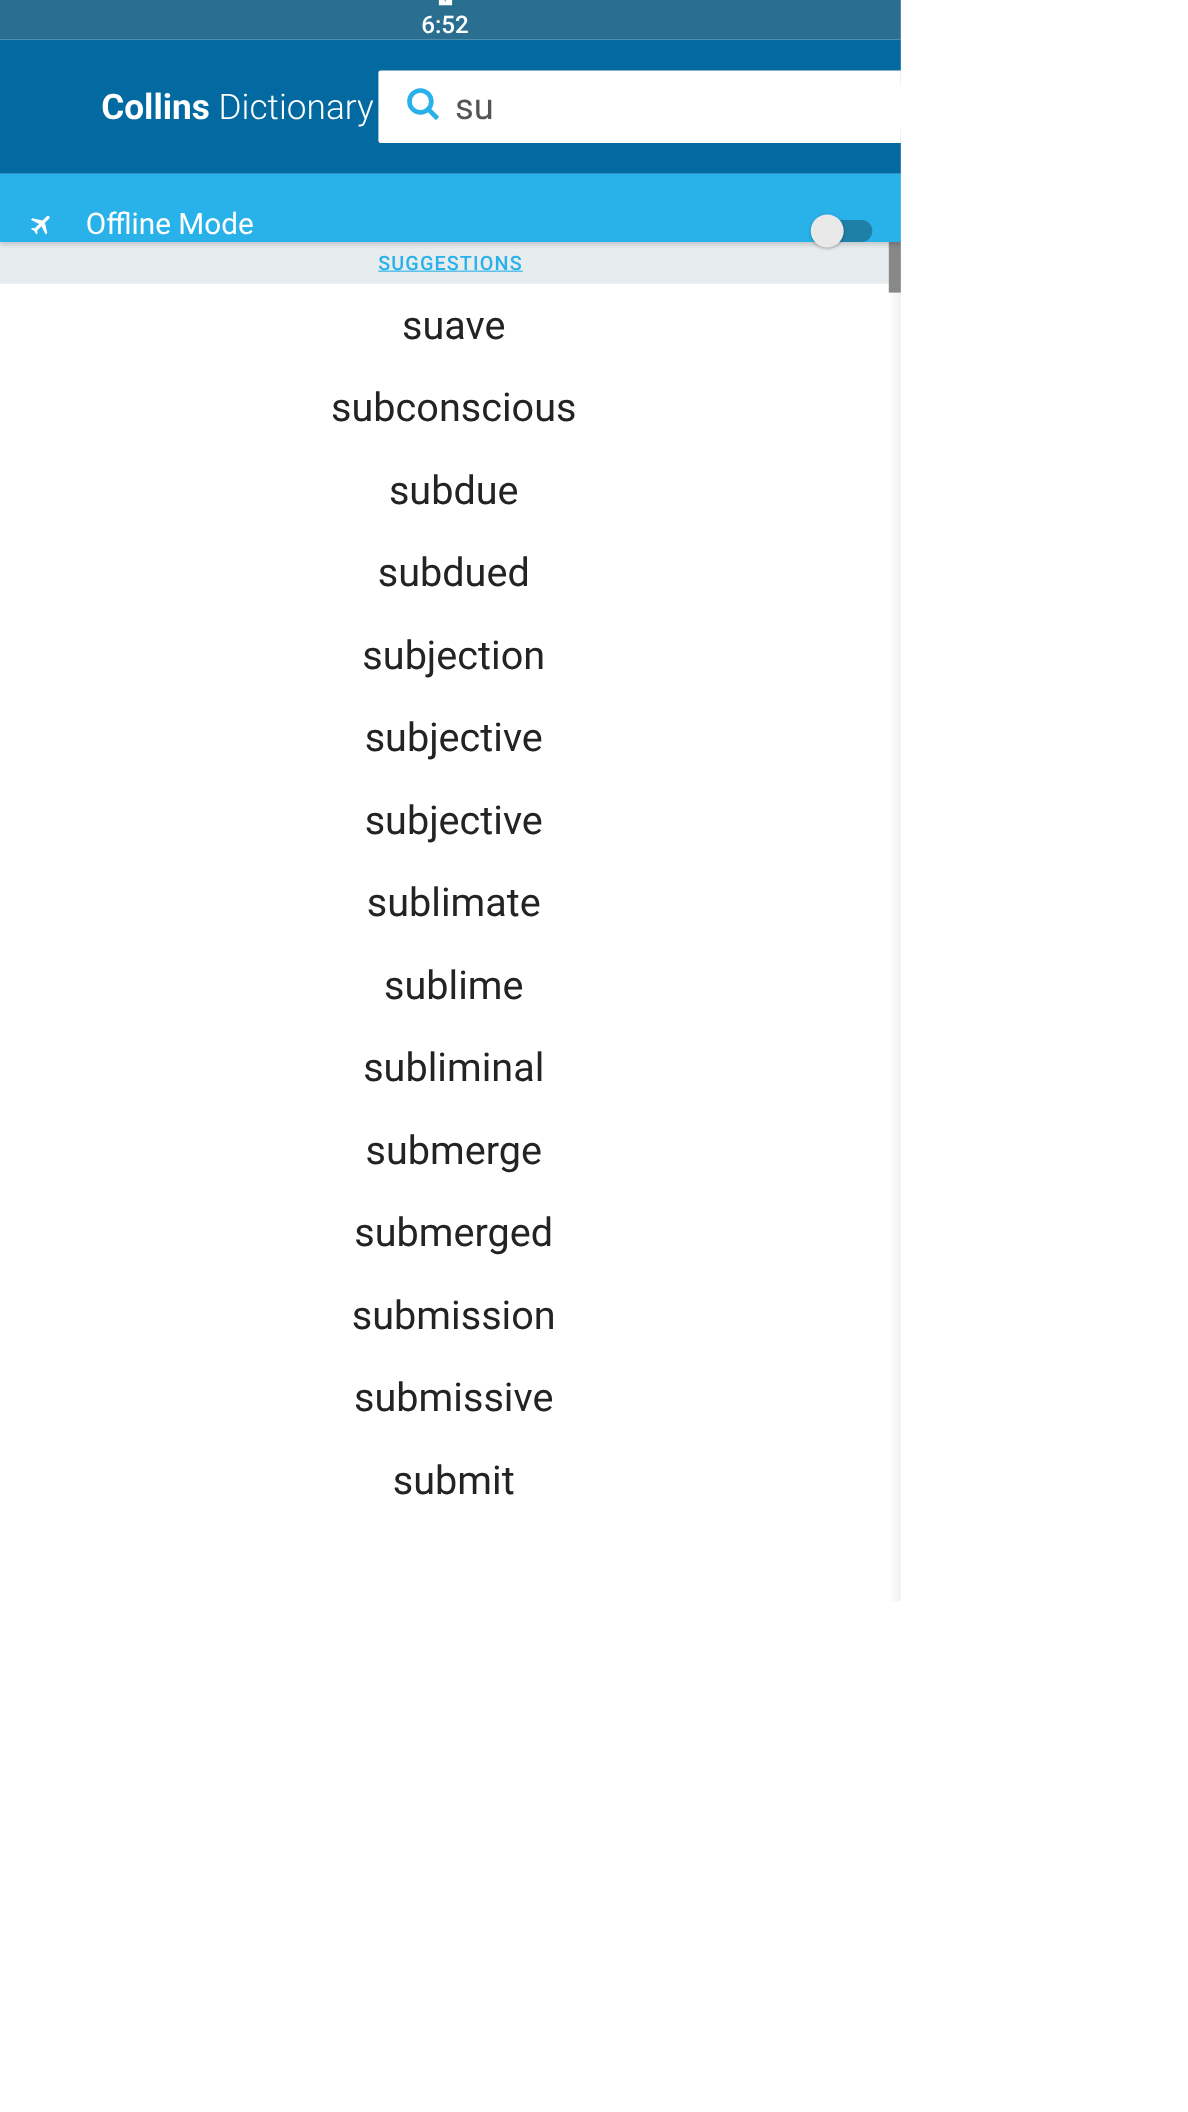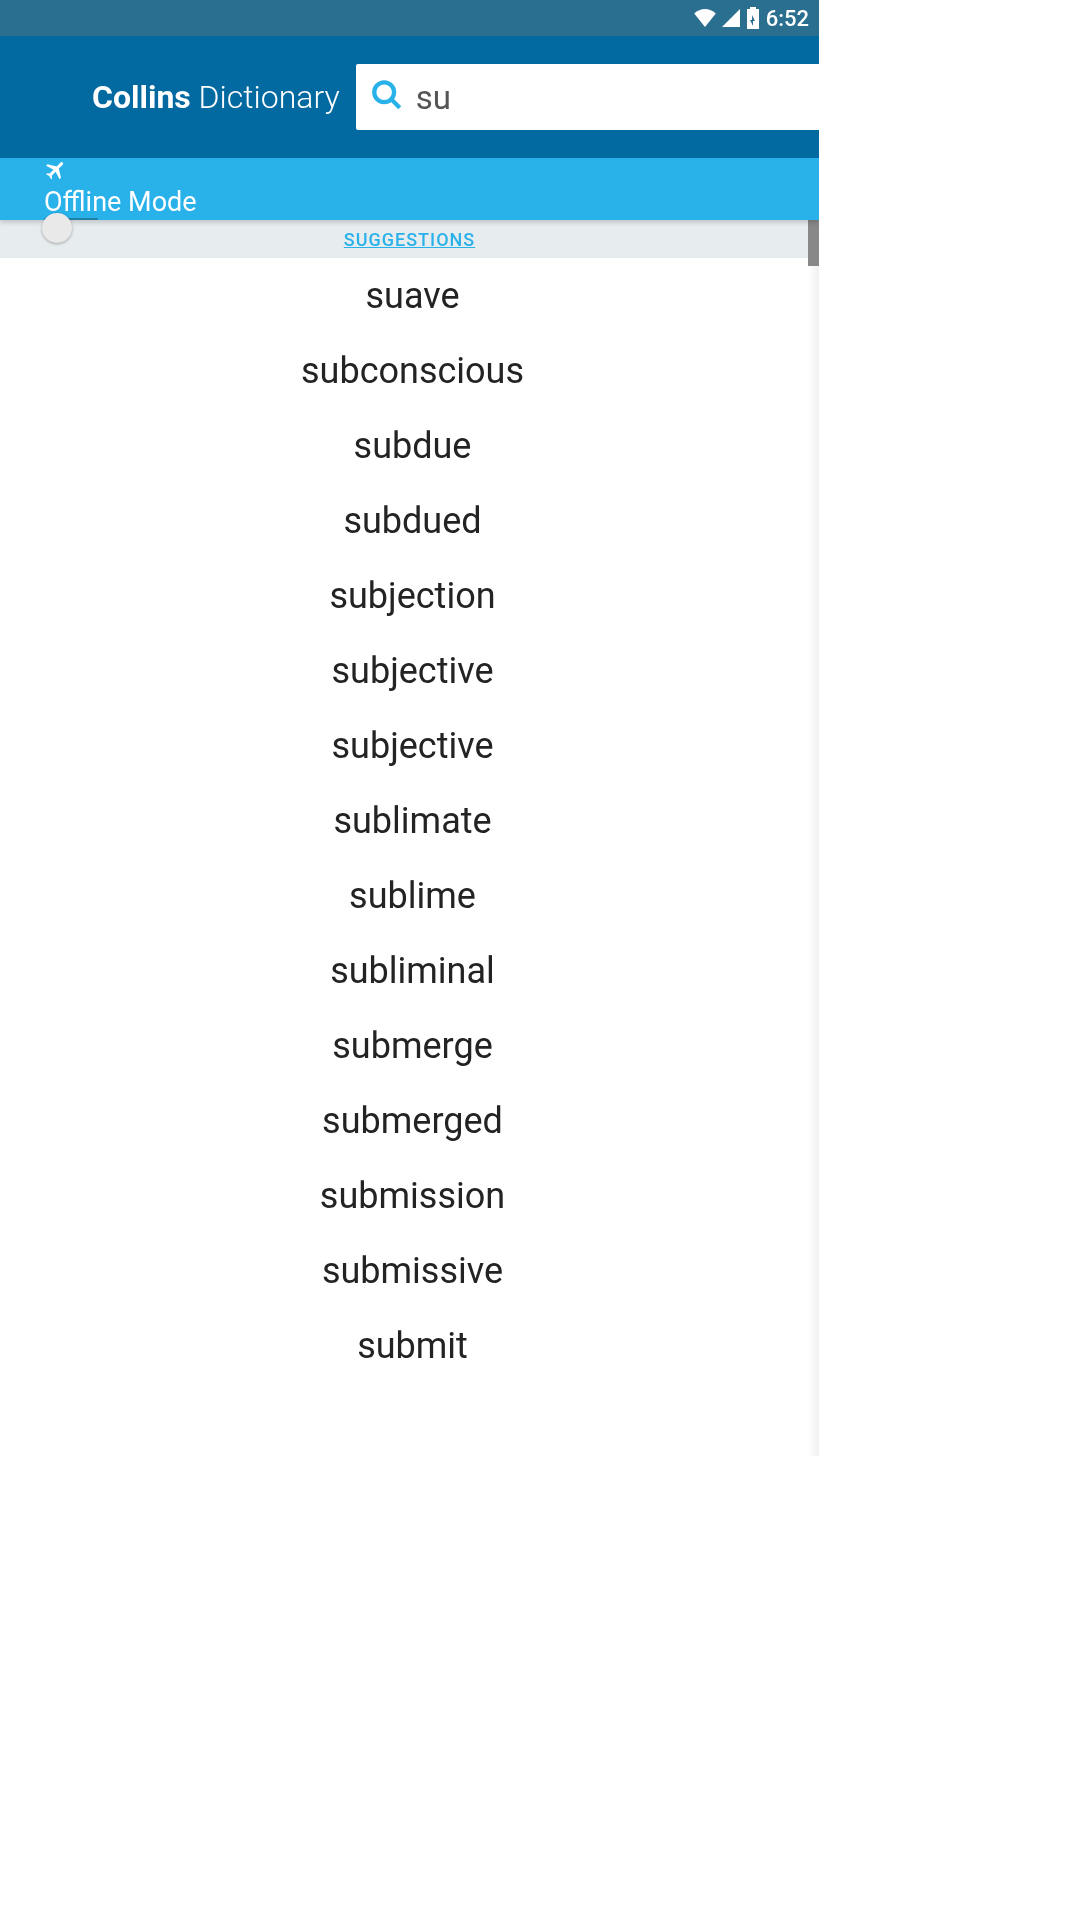--- a/index.html
+++ b/index.html
@@ -17,20 +17,21 @@
     }
     .status-bar {
       height: 36px;
       background: #2b6f90;
       display: flex;
       justify-content: flex-end;
       align-items: center;
       padding-right: 10px;
       gap: 6px;
       color: #ffffff;
+      flex-direction: column;
     }
     .status-bar .time {
       font-size: 22px;
       font-weight: 500;
     }
     .status-icon {
       display: inline-flex;
       align-items: center;
     }
     .app-bar {
@@ -59,27 +60,27 @@
       color: #ffffff;
       font-size: 32px;
       font-weight: 300;
       white-space: nowrap;
     }
     .app-title .bold {
       font-weight: 700;
     }
     .search-box {
       flex: 1;
-      margin-left: 16px;
+      margin-left: 4px;
       margin-right: 40px;
       background: #ffffff;
       height: 66px;
       display: flex;
       align-items: center;
-      padding: 0 14px;
+      padding: 0 24px;
       border-radius: 2px;
     }
     .search-icon-svg {
       color: #29b1ea;
       margin-right: 12px;
     }
     .search-input {
       flex: 1;
       border: none;
       outline: none;
@@ -93,26 +94,25 @@
       cursor: pointer;
       padding: 0 6px;
     }
     .store-icon {
       color: #ffffff;
     }
     .offline-bar {
       height: 62px;
       background: #29b1ea;
       display: flex;
-      align-items: flex-start;
-      padding: 0 44px;
+      align-items: flex-end;
+      padding: 0 26px;
       box-shadow: 0 3px 4px rgba(0,0,0,0.15);
       position: relative;
       z-index: 2;
-      flex-direction: column;
     }
     .airplane-icon {
       color: #ffffff;
       margin-right: 28px;
     }
     .offline-label {
       color: #ffffff;
       font-size: 27px;
       font-weight: 400;
       flex: 1;

